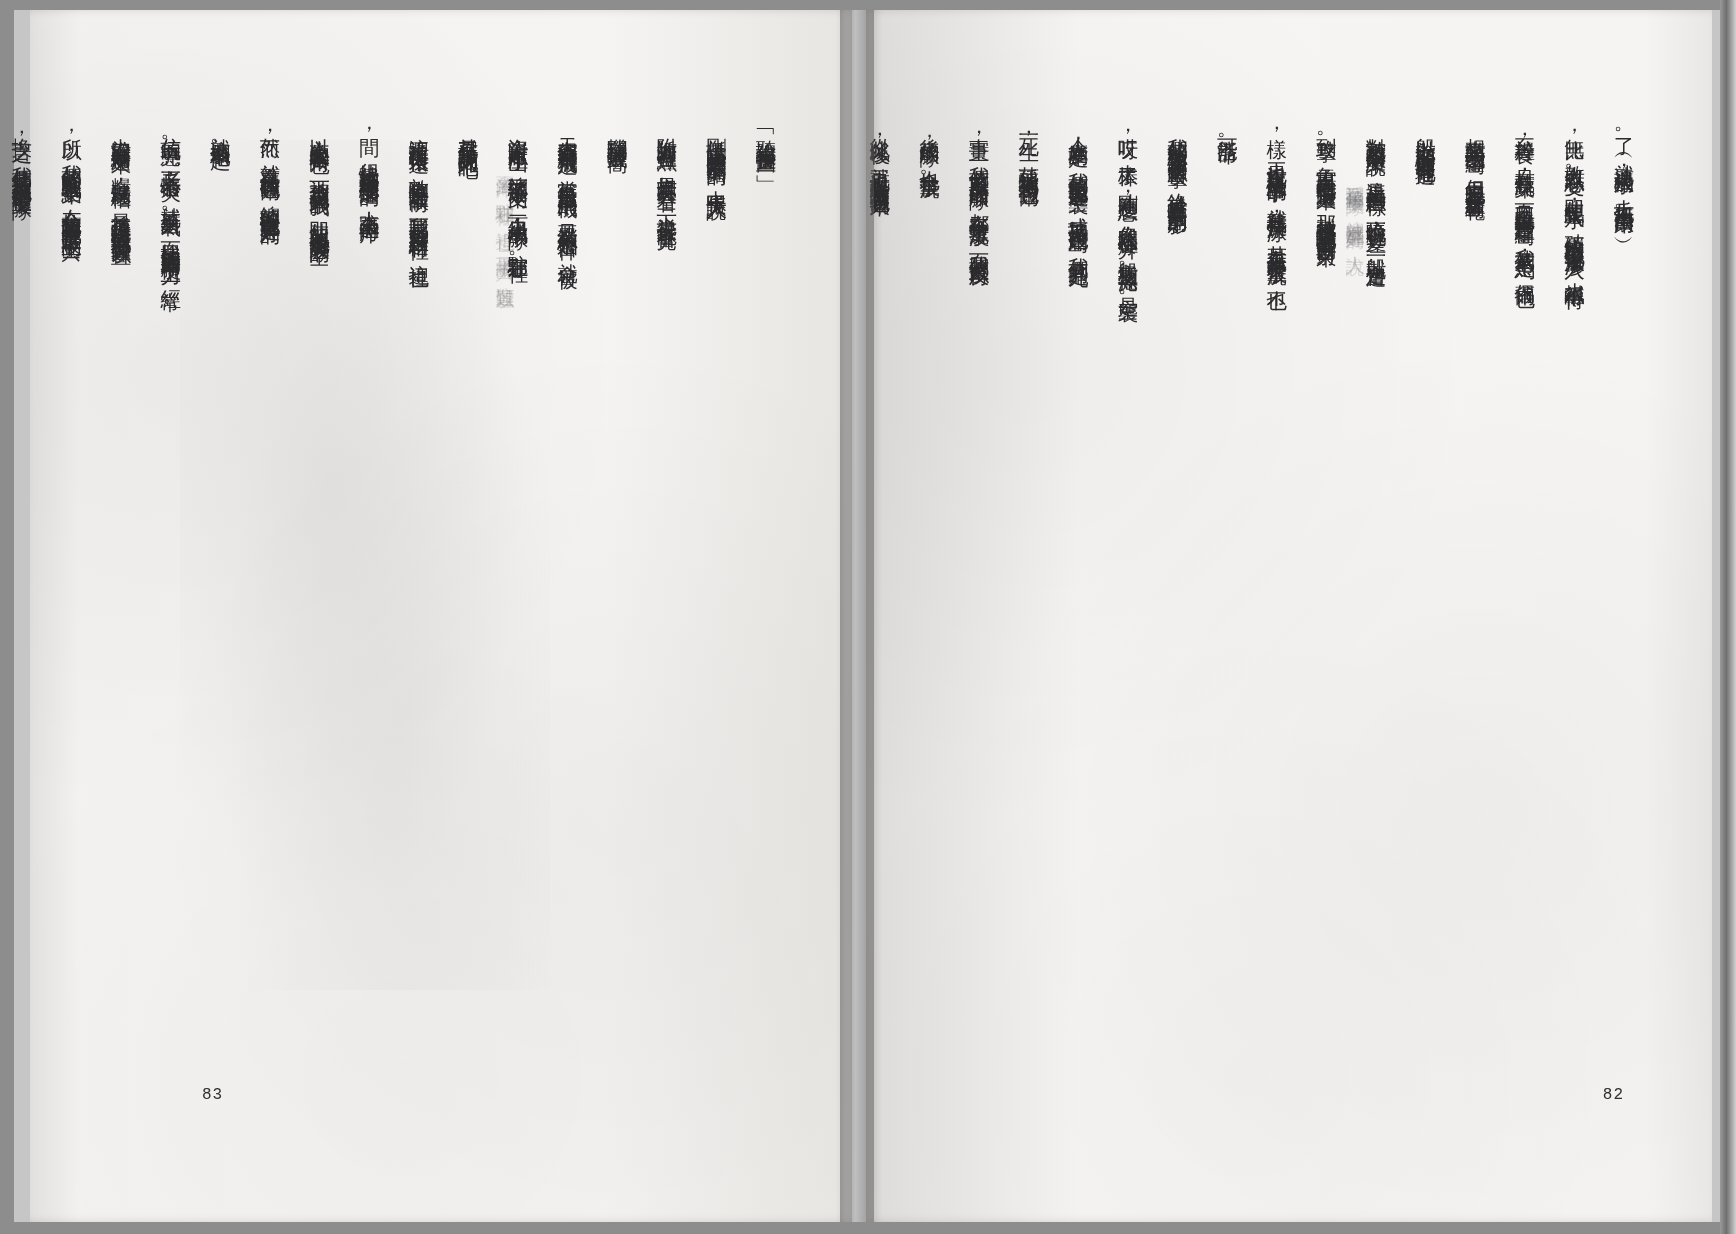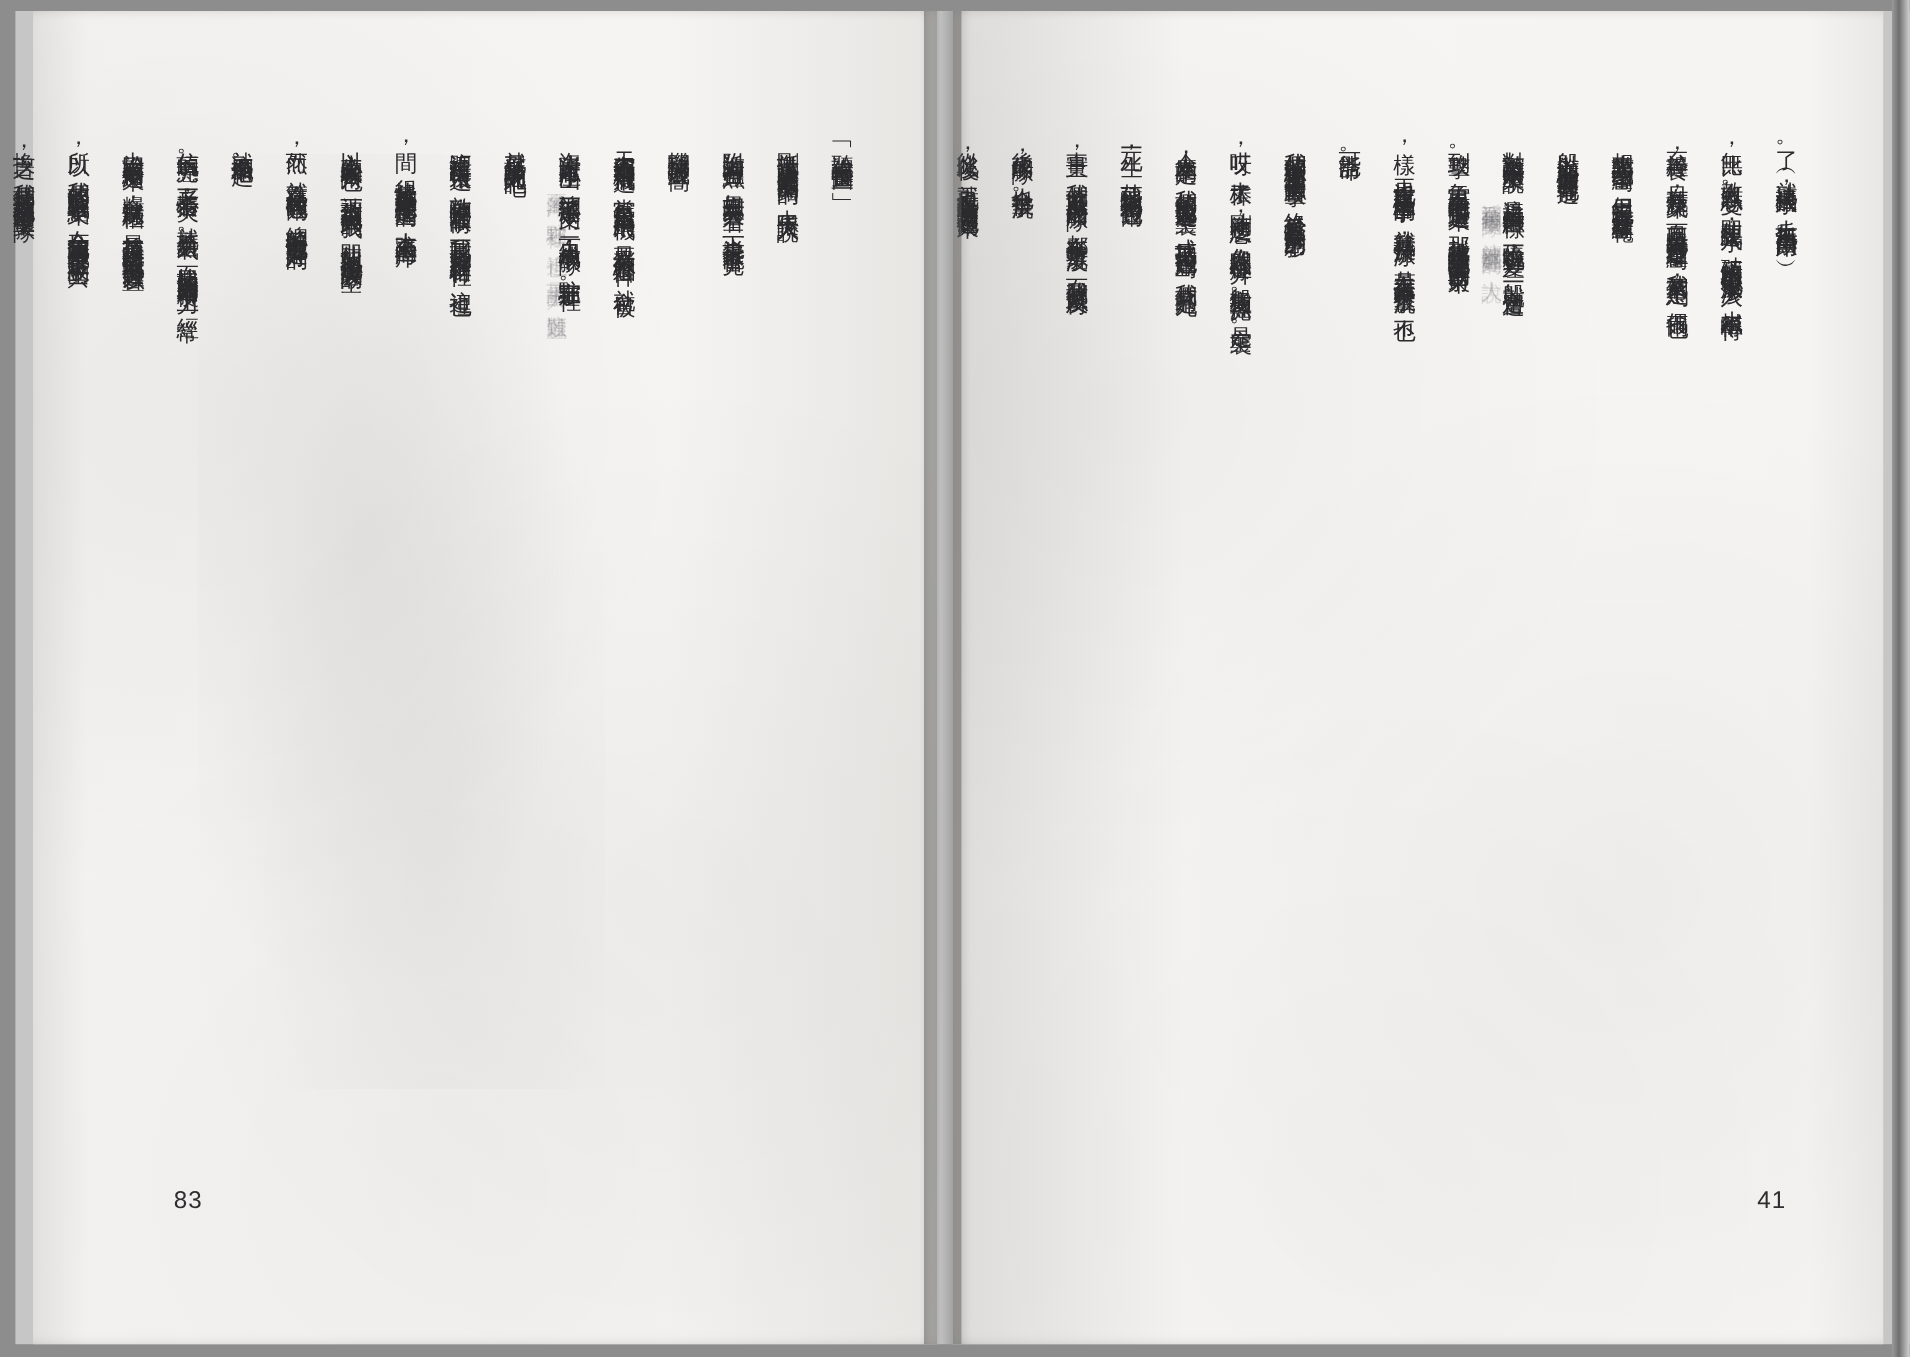--- a/index.html
+++ b/index.html
@@ -96,24 +96,25 @@
   .page.right .text-block {
     top: 112px;
     right: 64px;
     height: 940px;
     width: 720px;
   }
 
   .page-number {
     position: absolute;
     bottom: 118px;
-    font-size: 22px;
+    font-size: 16px;
     color: #2e2e31;
-    font-family: Liberation Sans, sans-serif;
+    font-family: Liberation Mono, monospace;
     letter-spacing: 1px;
+    margin-left: 44px;
   }
   .page.left .page-number { left: 128px; }
   .page.right .page-number { right: 88px; }
 
   
   .paper-noise {
     position: absolute;
     inset: 0;
     background-image:
       radial-gradient(circle at 18% 30%, rgba(0,0,0,0.035), transparent 42%),
@@ -179,18 +180,18 @@
 到攻擊。魚雷畫出白色的軌跡逼近過來，那就彷彿眼睜睜地看著子彈朝自己射來一
 樣，再也沒有比這更恐怖的事了。就算我擅長游泳，若是在太平洋中央被擊沉，也不
 可能活命。
 我們的船總算逃過了連夜的魚雷攻擊，終於看見睽違半個月的島影了。
 哎呀，太棒了！才剛這麼想，忽然間水柱爆升，船隻猛烈搖晃。是空襲。
 令人慶幸的是，我們的船隻也躲過了空襲，成功抵達了拉包爾島。我們真的是九
 死一生，苟延殘喘地來到了拉包爾。
 事實上，我們之前以及再之前的船隊，都在半途全數沉沒了。而我們後來以及再
 後來的船隊，也全被擊沉了。
 從此以後，就再也沒有船隊被派遣到拉包爾來。</div>
-    <div class="page-number">41</div>
+    <div class="page-number">82</div>
   </div>
 
   <div class="gutter"></div>
 
 </div>
 
 </body></html>

